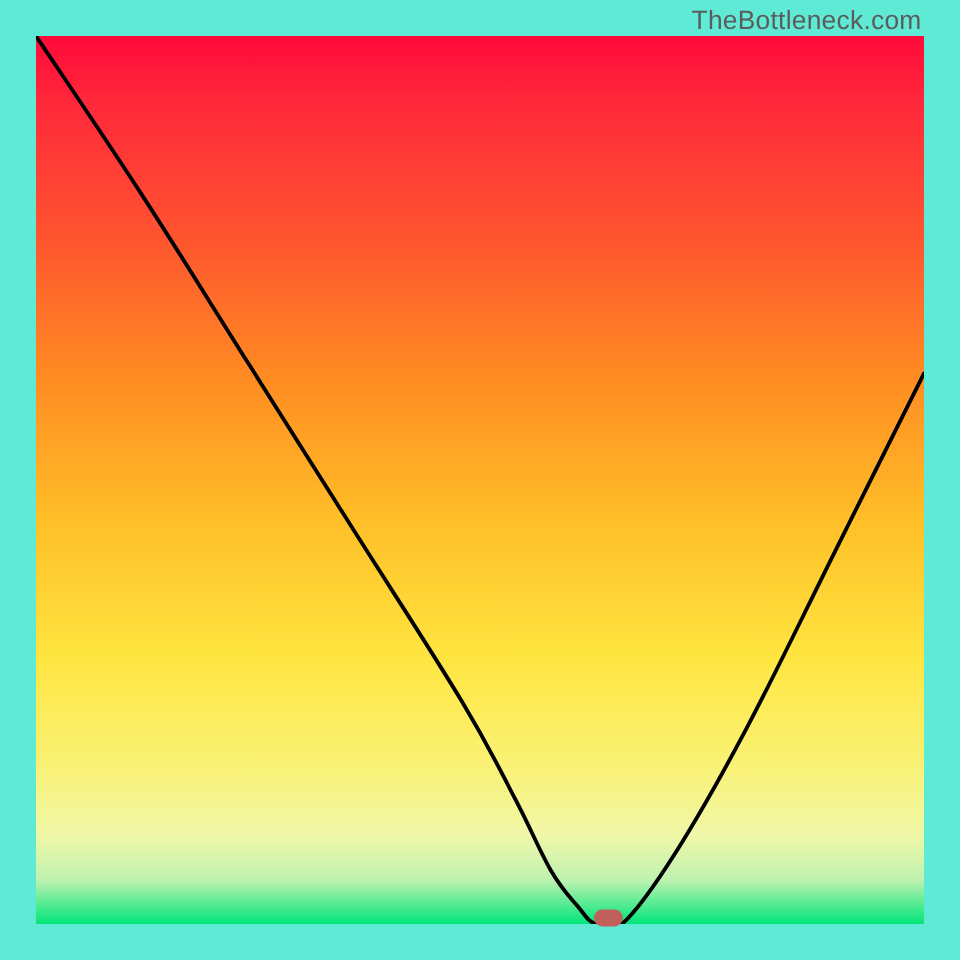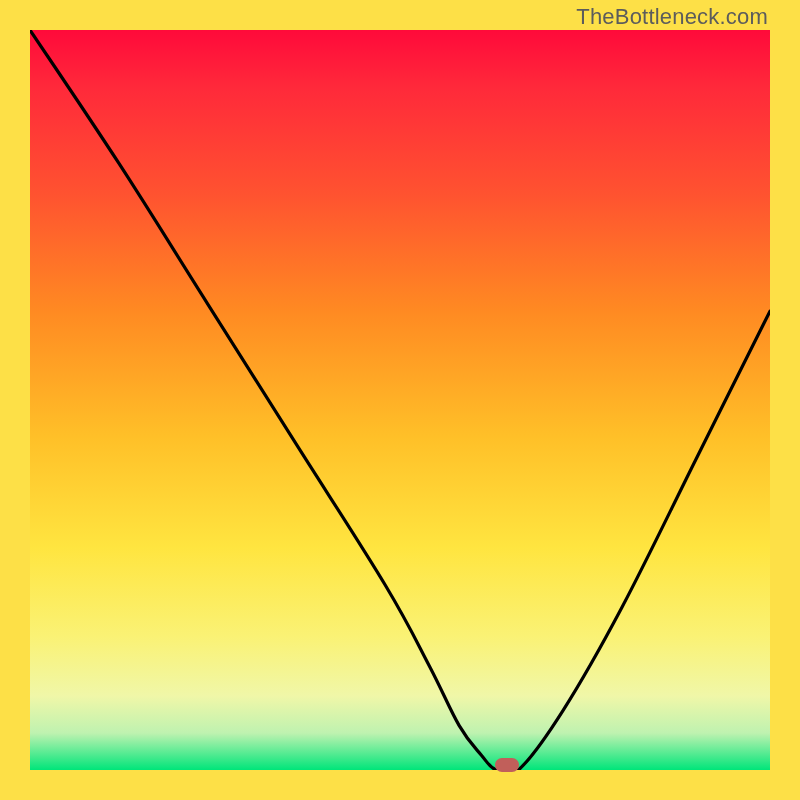--- a/index.html
+++ b/index.html
@@ -8,21 +8,21 @@
     width: 800px;
     height: 800px;
     background: #000;
     overflow: hidden;
     font-family: Arial, Helvetica, sans-serif;
   }
   .frame {
     position: relative;
     width: 800px;
     height: 800px;
-    background: #fde047;
+    background: #5eead4;
   }
   .plot-area {
     position: absolute;
     left: 30px;
     top: 30px;
     width: 740px;
     height: 740px;
     
     background: linear-gradient(
       to bottom,

